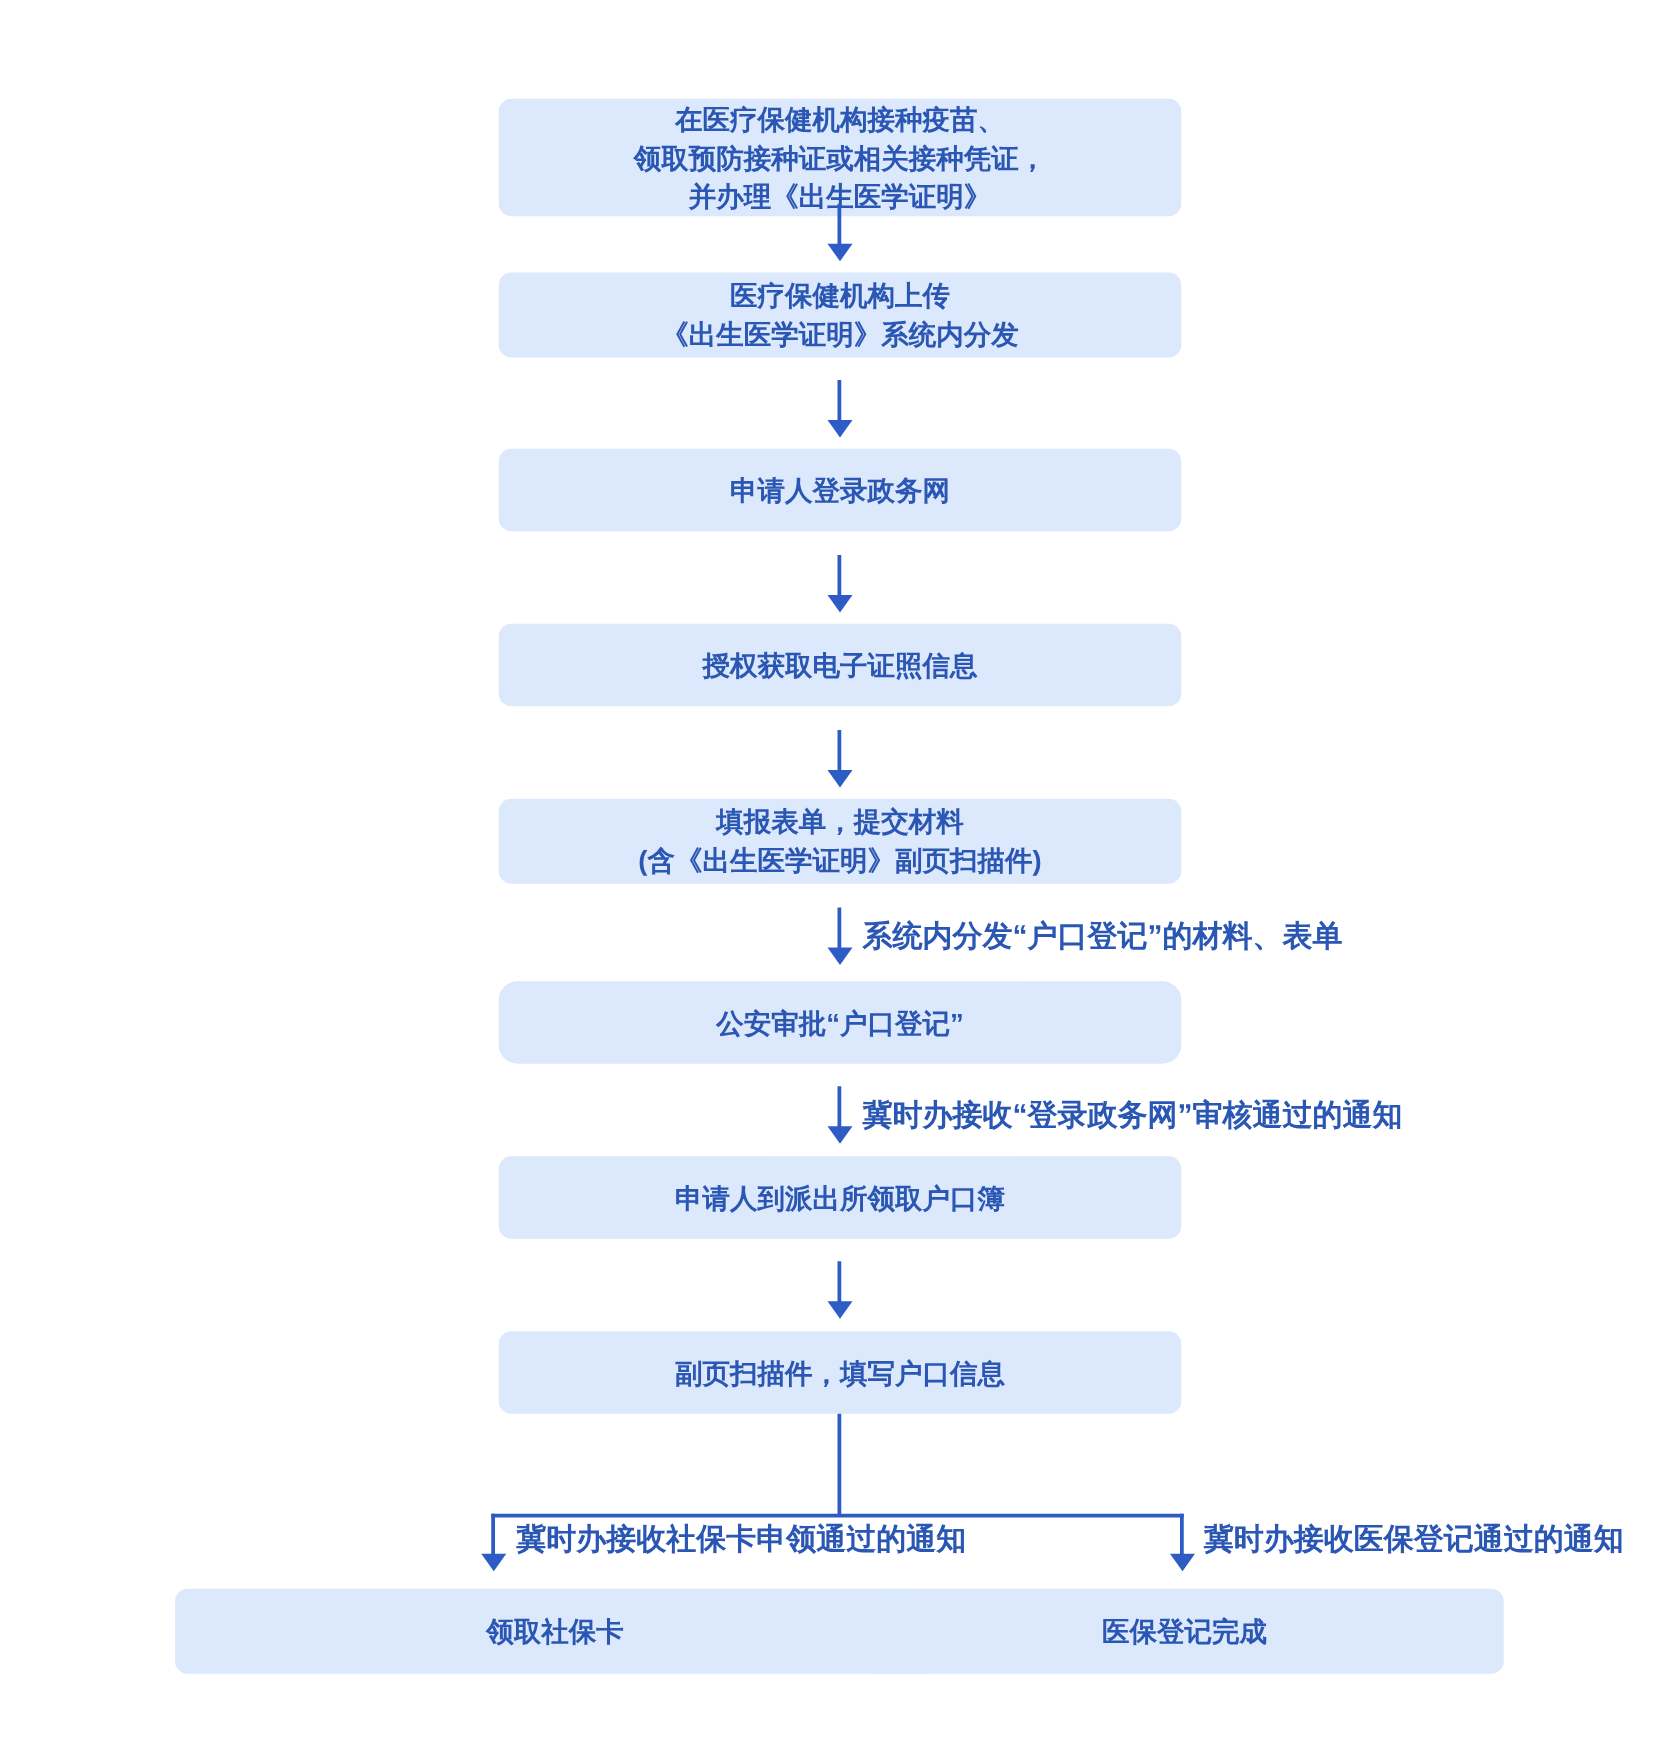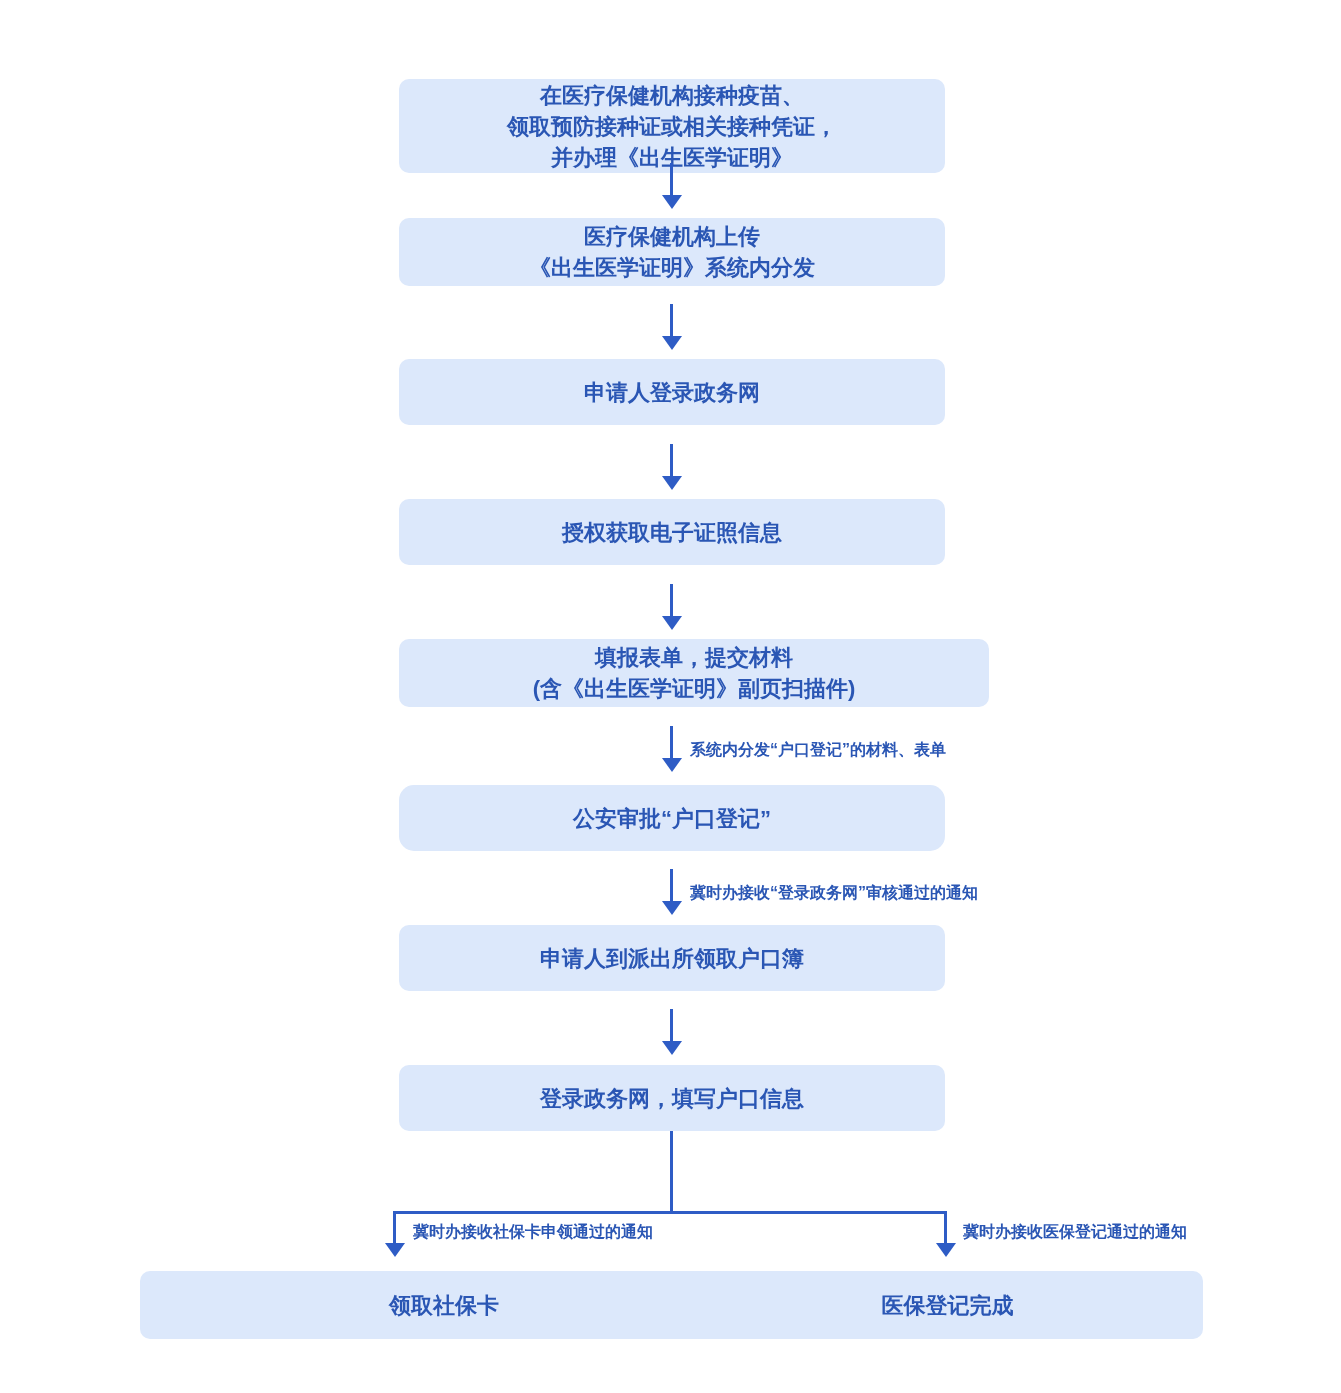--- a/index.html
+++ b/index.html
@@ -52,21 +52,21 @@
     background: var(--arrow, #2e5cc5);
   }
   .hline {
     position: absolute;
     height: 3px;
     background: var(--arrow, #2e5cc5);
   }
   .edge-label {
     position: absolute;
     color: var(--box-text, #2a56b4);
-    font-size: 16px;
+    font-size: 24px;
     font-weight: 600;
     white-space: nowrap;
     line-height: 22px;
   }
 </style>
 </head>
 <body>
 
 <div class="canvas">
 
@@ -98,21 +98,21 @@
     </div>
 
   <div class="node" style="left:399px; top:499px; width:546px; height:66px;">
     <div class="line">授权获取电子证照信息</div>
   </div>
 
   <div class="arrow" style="left:670px; top:584px; height:33px;">
       <span class="head"></span>
     </div>
 
-  <div class="node" style="left:399px; top:639px; width:590px; height:68px;">
+  <div class="node" style="left:399px; top:639px; width:546px; height:68px;">
     <div class="line">填报表单，提交材料</div>
     <div class="line">(含《出生医学证明》副页扫描件)</div>
   </div>
 
   <div class="arrow" style="left:670px; top:726px; height:33px;">
       <span class="head"></span>
     </div>
   <div class="edge-label" style="left:690px; top:739px;">系统内分发“户口登记”的材料、表单</div>
 
   <div class="node" style="left:399px; top:785px; width:546px; height:66px;border-radius:15px;">
@@ -126,21 +126,21 @@
 
   <div class="node" style="left:399px; top:925px; width:546px; height:66px;">
     <div class="line">申请人到派出所领取户口簿</div>
   </div>
 
   <div class="arrow" style="left:670px; top:1009px; height:33px;">
       <span class="head"></span>
     </div>
 
   <div class="node" style="left:399px; top:1065px; width:546px; height:66px;">
-    <div class="line">登录政务网，填写户口信息</div>
+    <div class="line">副页扫描件，填写户口信息</div>
   </div>
 
   <div class="stem" style="left:670px; top:1131px; height:82px;"></div>
 
   <div class="hline" style="left:393px; top:1211px; width:554px;"></div>
 
   <div class="arrow" style="left:393px; top:1211px; height:33px;">
       <span class="head"></span>
     </div>
   <div class="edge-label" style="left:413px; top:1221px;">冀时办接收社保卡申领通过的通知</div>

